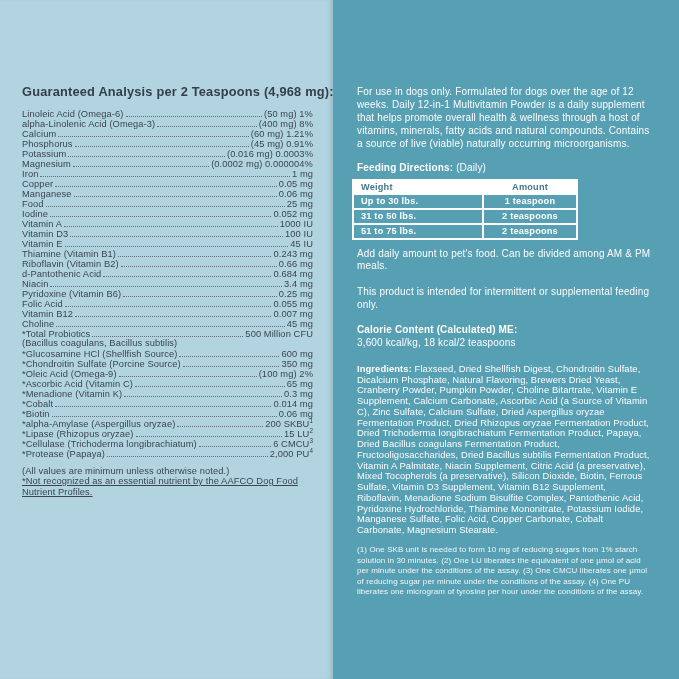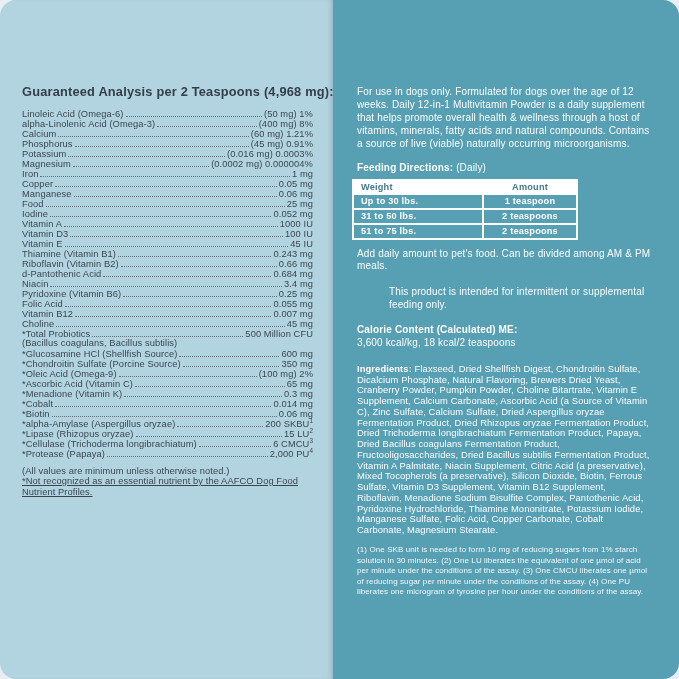--- a/index.html
+++ b/index.html
@@ -1,19 +1,18 @@
 <!DOCTYPE html>
 <html><head>
 <meta charset="utf-8">
 <style>
   html,body{margin:0;padding:0;background:#e8eef1;}
   .canvas{
     width:679px;height:679px;display:flex;overflow:hidden;
     font-family:"Liberation Sans",sans-serif;
-    border-radius:16px;
     -webkit-font-smoothing:antialiased;
   }
   
   .panel-left{
     width:333px;box-sizing:border-box;
     background:#b2d4e1;color:#37424b;
     padding:84px 20px 0 22px;
     box-shadow:inset -4px 0 4px -2px rgba(50,85,100,.22);
     flex:none;
   }
@@ -60,21 +59,21 @@
   .fd-hrow .fd-cell{
     background:#ffffff;color:#44798c;font-weight:bold;
     font-size:9.2px;height:12px;line-height:12px;letter-spacing:.2px;
   }
   .fd-drow .fd-cell{
     background:#579fb2;color:#ffffff;font-weight:bold;
     font-size:9.2px;height:13px;line-height:13px;letter-spacing:.2px;
   }
   .rp-para{font-size:10px;line-height:12.9px;letter-spacing:.15px;margin:0;}
   .rp-add{margin-top:8px;}
-  .rp-intermittent{margin-top:13px;margin-left:32px;}
+  .rp-intermittent{margin-top:13px;}
   .rp-calorie{margin-top:12px;}
   .rp-calorie .head{font-weight:bold;}
   .rp-ingredients{
     margin-top:14px;font-size:9.4px;line-height:10.75px;
     letter-spacing:.1px;
   }
   .rp-ingredients b{letter-spacing:.1px;}
   .rp-footnotes{
     font-size:8px;line-height:10.4px;
     letter-spacing:.1px;color:#f2f8fa;

